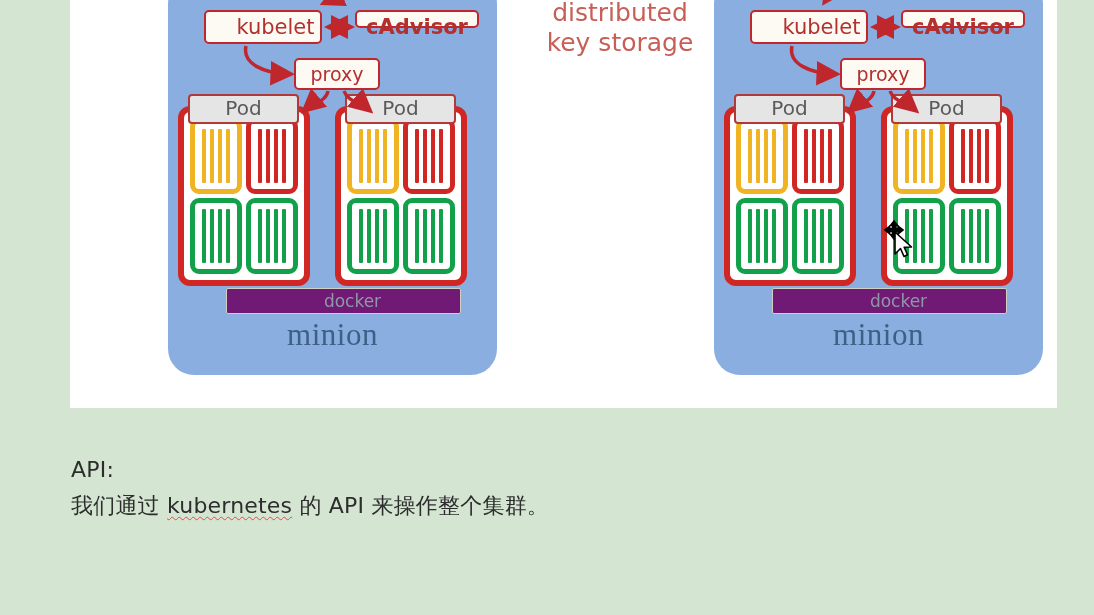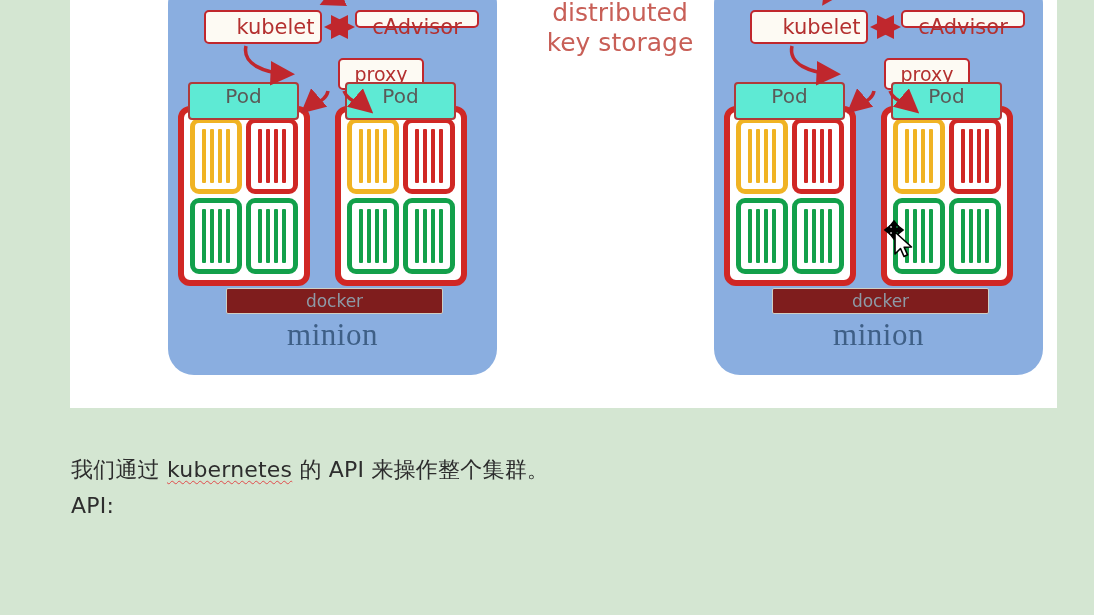--- a/index.html
+++ b/index.html
@@ -38,23 +38,24 @@
     font-size:31px;
     color:#3e5f86;
     letter-spacing:.5px;
     font-family:Liberation Serif, serif;
   }
 
   .docker-bar{
     position:absolute;
     left:58px;width:215px;height:24px;
     bottom:61px;
-    background:#7f1d1d;
+    background:#701a75;
     border:1px solid #cfcfc4;
     border-radius:2px;
+    padding-left:18px;
   }
   .docker-bar span{
     display:block;line-height:24px;text-align:center;
     font-size:17px;color:#8d9aa6;
     font-family:"DejaVu Sans",sans-serif;
   }
 
   
   .rbox{
     position:absolute;
@@ -65,30 +66,30 @@
   }
   .rbox span{
     display:block;
     text-align:center;
     color:#b4302f;
     font-family:"DejaVu Sans",sans-serif;
     white-space:nowrap;
   }
   .kubelet{left:36px;top:32px;width:118px;height:34px;padding-left:25px;}
   .kubelet span{line-height:30px;font-size:21px;}
-  .cadvisor{left:187px;top:32px;width:124px;height:18px;}
+  .cadvisor{left:187px;top:32px;width:124px;height:18px;font-weight:bold;}
   .cadvisor span{line-height:30px;font-size:21px;}
-  .proxy{left:126px;top:80px;width:86px;height:32px;margin-left:44px;}
+  .proxy{left:126px;top:80px;width:86px;height:32px;}
   .proxy span{line-height:28px;font-size:19px;}
 
   .pod-label{
     position:absolute;
-    width:111px;height:38px;
-    top:104px;
-    background:#5eead4;
+    width:111px;height:30px;
+    top:116px;
+    background:#e5e5e5;
     border:2px solid #b03a3a;
     border-radius:4px;
     box-sizing:border-box;
     z-index:3;
   }
   .pod-label span{
     display:block;line-height:25px;text-align:center;
     font-size:20px;color:#5a5a58;
     font-family:"DejaVu Sans",sans-serif;
   }
@@ -388,23 +389,23 @@
         <path d="M78,68 C74,86 96,95 120,96" stroke="#c0272d" stroke-width="3.5" fill="none" marker-end="url(#ahR)"></path>
         <path d="M160,113 C158,124 146,124 138,131" stroke="#c0272d" stroke-width="3.5" fill="none" marker-end="url(#ahR)"></path>
         <path d="M176,113 C180,124 192,124 200,131" stroke="#c0272d" stroke-width="3.5" fill="none" marker-end="url(#ahR)"></path>
       </svg>
     </div>
 
   </div>
 
   <div class="textblock">
 
+    <div class="line">API:</div>
+
     <div class="line"><span>我们通过 </span><span class="sp">kubernetes</span><span> 的 API 来操作整个集群。</span></div>
-
-    <div class="line">API:</div>
 
 
   </div>
 
   <div class="cursor">
     <svg width="40" height="44" viewBox="0 0 40 44">
 
       <g transform="translate(14,12)" stroke="#000" stroke-width="1.6" fill="#000">
         <path d="M0,-9 L3.5,-4.5 L1.4,-4.5 L1.4,4.5 L3.5,4.5 L0,9 L-3.5,4.5 L-1.4,4.5 L-1.4,-4.5 L-3.5,-4.5 Z"></path>
         <path d="M-9,0 L-4.5,-3.5 L-4.5,-1.4 L4.5,-1.4 L4.5,-3.5 L9,0 L4.5,3.5 L4.5,1.4 L-4.5,1.4 L-4.5,3.5 Z"></path>

